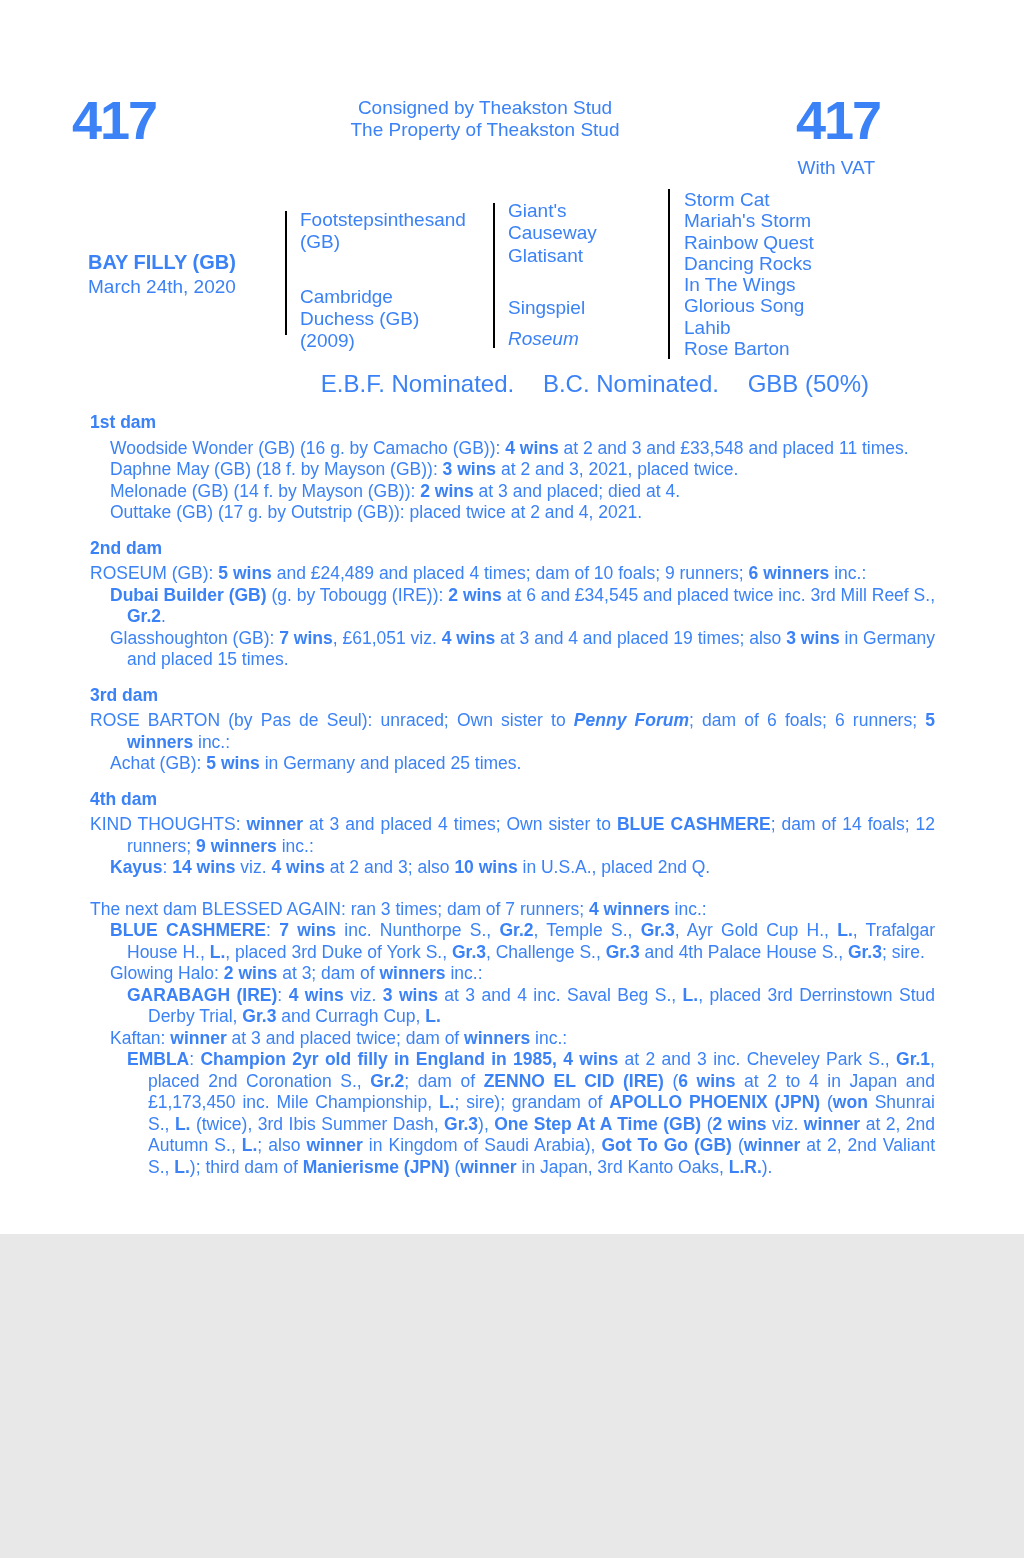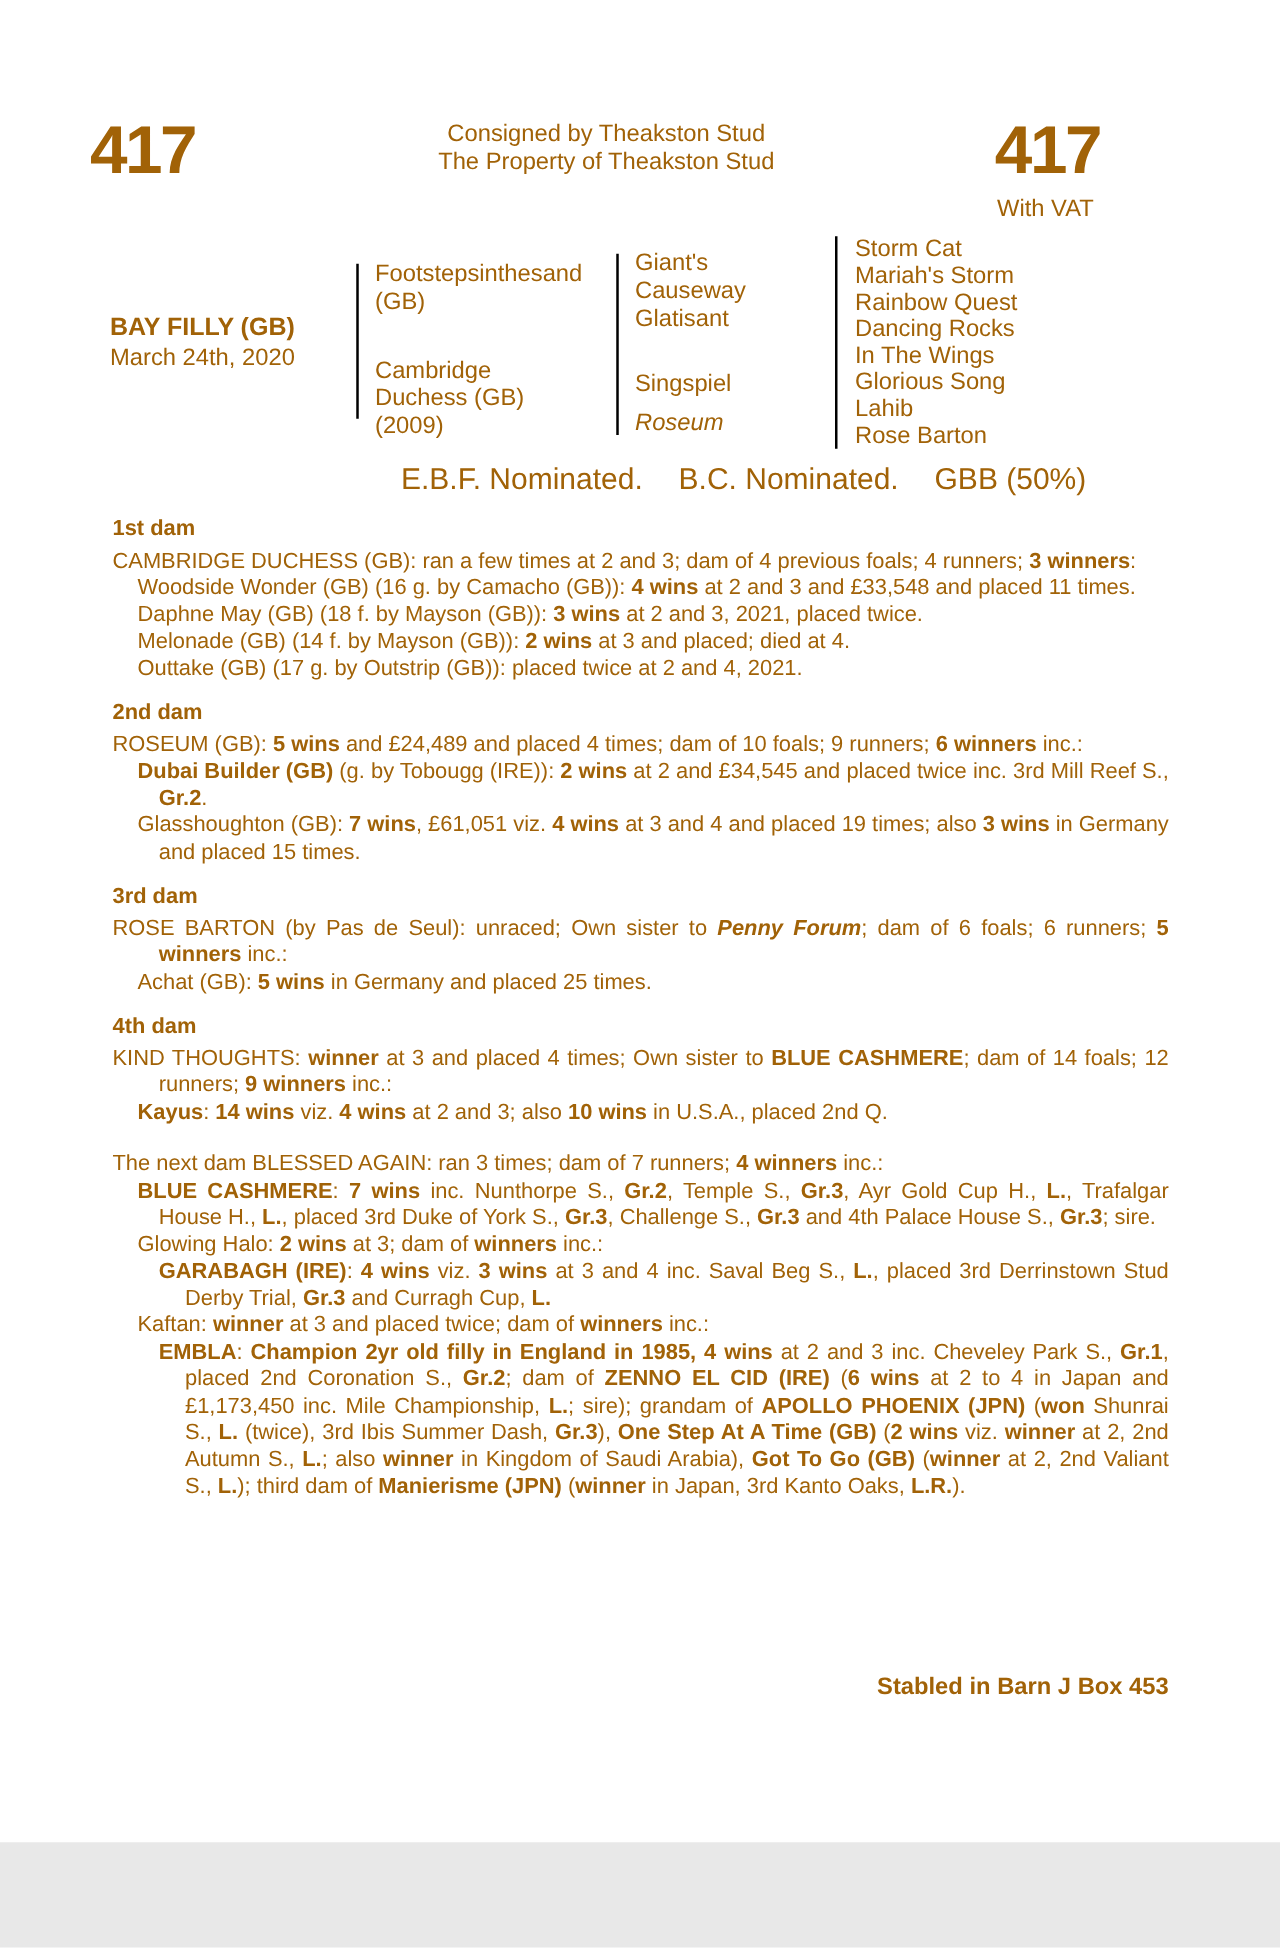--- a/index.html
+++ b/index.html
@@ -1,22 +1,22 @@
 <!DOCTYPE html>
 <html><head>
 <meta charset="utf-8">
 <title>417</title>
 <style>
   html,body{margin:0;padding:0;background:#e8e8e8;}
   .page{
     position:relative;
-    width:1024px;height:1474px;
+    width:1024px;height:1234px;
     margin:0 auto;
     background:#ffffff;
-    color:#a16207;
+    color:#3b82f6;
     font-family:"Liberation Sans", sans-serif;
     overflow:hidden;
   }
   .b{font-weight:bold;}
   .bi{font-weight:bold;font-style:italic;}
 
   
   .lot-num{
     position:absolute;top:99px;
     font-size:54px;font-weight:bold;line-height:42px;letter-spacing:-2px;
@@ -116,30 +116,29 @@
 
   <div class="noms">
     <span>E.B.F. Nominated.</span>
     <span>B.C. Nominated.</span>
     <span>GBB (50%)</span>
   </div>
 
   <div class="sections">
       <div class="section">
         <div class="sec-heading">1st dam</div>
-        <div class="para" style="padding-left: 37px; text-indent: -37px;"><span>CAMBRIDGE DUCHESS (GB): ran a few times at 2 and 3; dam of 4 previous foals; 4 runners; </span><span class="b">3 winners</span><span>:</span></div>
         <div class="para" style="padding-left: 37px; text-indent: -17px;"><span>Woodside Wonder (GB) (16 g. by Camacho (GB)): </span><span class="b">4 wins</span><span> at 2 and 3 and £33,548 and placed 11 times.</span></div>
         <div class="para" style="padding-left: 37px; text-indent: -17px;"><span>Daphne May (GB) (18 f. by Mayson (GB)): </span><span class="b">3 wins</span><span> at 2 and 3, 2021, placed twice.</span></div>
         <div class="para" style="padding-left: 37px; text-indent: -17px;"><span>Melonade (GB) (14 f. by Mayson (GB)): </span><span class="b">2 wins</span><span> at 3 and placed; died at 4.</span></div>
         <div class="para" style="padding-left: 37px; text-indent: -17px;"><span>Outtake (GB) (17 g. by Outstrip (GB)): placed twice at 2 and 4, 2021.</span></div>
       </div>
       <div class="section">
         <div class="sec-heading">2nd dam</div>
         <div class="para" style="padding-left: 37px; text-indent: -37px;"><span>ROSEUM (GB): </span><span class="b">5 wins</span><span> and £24,489 and placed 4 times; dam of 10 foals; 9 runners; </span><span class="b">6 winners</span><span> inc.:</span></div>
-        <div class="para" style="padding-left: 37px; text-indent: -17px;"><span class="b">Dubai Builder (GB)</span><span> (g. by Tobougg (IRE)): </span><span class="b">2 wins</span><span> at 2 and £34,545 and placed twice inc. 3rd Mill Reef S., </span><span class="b">Gr.2</span><span>.</span></div>
+        <div class="para" style="padding-left: 37px; text-indent: -17px;"><span class="b">Dubai Builder (GB)</span><span> (g. by Tobougg (IRE)): </span><span class="b">2 wins</span><span> at 6 and £34,545 and placed twice inc. 3rd Mill Reef S., </span><span class="b">Gr.2</span><span>.</span></div>
         <div class="para" style="padding-left: 37px; text-indent: -17px;"><span>Glasshoughton (GB): </span><span class="b">7 wins</span><span>, £61,051 viz. </span><span class="b">4 wins</span><span> at 3 and 4 and placed 19 times; also </span><span class="b">3 wins</span><span> in Germany and placed 15 times.</span></div>
       </div>
       <div class="section">
         <div class="sec-heading">3rd dam</div>
         <div class="para" style="padding-left: 37px; text-indent: -37px;"><span>ROSE BARTON (by Pas de Seul): unraced; Own sister to </span><span class="bi">Penny Forum</span><span>; dam of 6 foals; 6 runners; </span><span class="b">5 winners</span><span> inc.:</span></div>
         <div class="para" style="padding-left: 37px; text-indent: -17px;"><span>Achat (GB): </span><span class="b">5 wins</span><span> in Germany and placed 25 times.</span></div>
       </div>
       <div class="section">
         <div class="sec-heading">4th dam</div>
         <div class="para" style="padding-left: 37px; text-indent: -37px;"><span>KIND THOUGHTS: </span><span class="b">winner</span><span> at 3 and placed 4 times; Own sister to </span><span class="b">BLUE CASHMERE</span><span>; dam of 14 foals; 12 runners; </span><span class="b">9 winners</span><span> inc.:</span></div>

